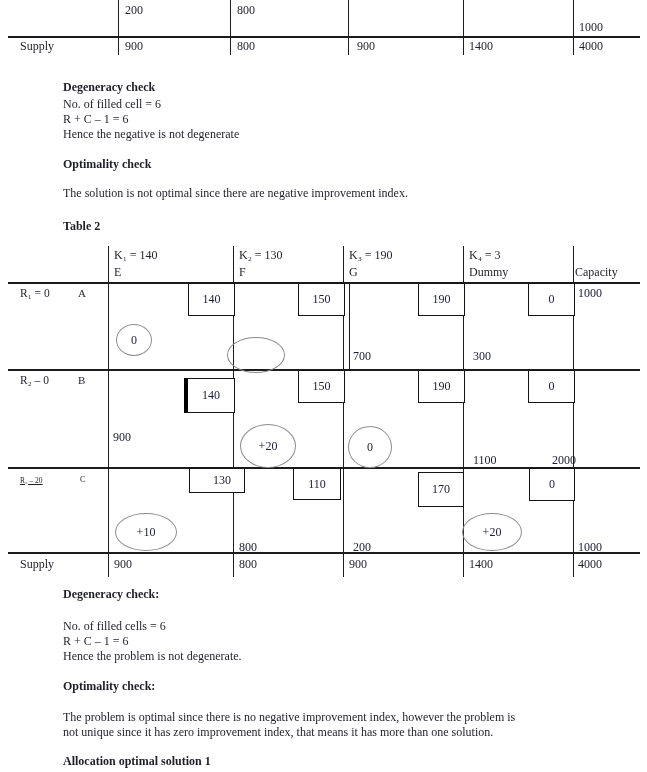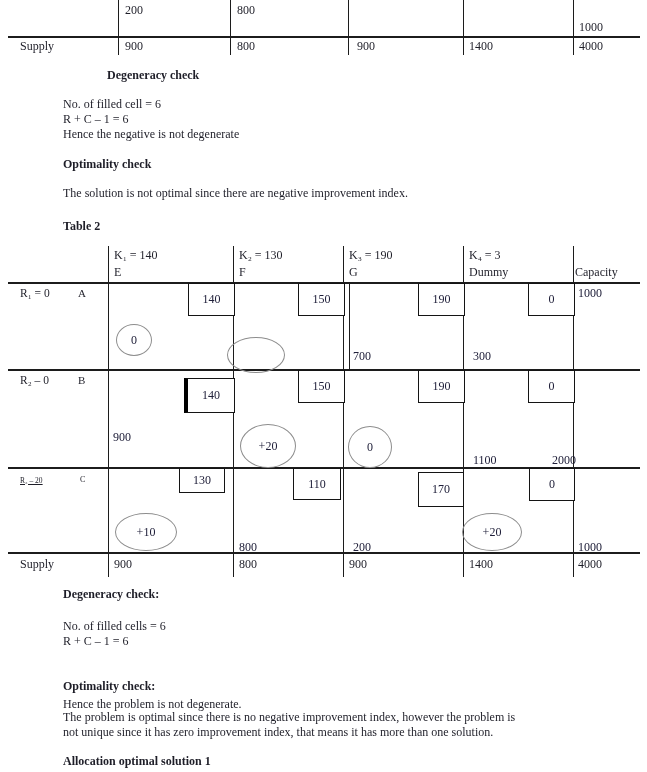--- a/index.html
+++ b/index.html
@@ -46,21 +46,21 @@
     <div class="t" style="left:571px;top:20px;">1000</div>
 
     <div class="t" style="left:12px;top:39px;">Supply</div>
     <div class="t" style="left:117px;top:39px;">900</div>
     <div class="t" style="left:229px;top:39px;">800</div>
     <div class="t" style="left:349px;top:39px;">900</div>
     <div class="t" style="left:461px;top:39px;">1400</div>
     <div class="t" style="left:571px;top:39px;">4000</div>
   </div>
 
-  <div class="t b" style="left:63px;top:68px;margin-left:44px;">Degeneracy check</div>
+  <div class="t b" style="left:63px;top:80px;">Degeneracy check</div>
   <div class="t" style="left:63px;top:97px;">No. of filled cell = 6</div>
   <div class="t" style="left:63px;top:112px;">R + C – 1 = 6</div>
   <div class="t" style="left:63px;top:127px;">Hence the negative is not degenerate</div>
   <div class="t b" style="left:63px;top:157px;">Optimality check</div>
   <div class="t" style="left:63px;top:186px;">The solution is not optimal since there are negative improvement index.</div>
   <div class="t b" style="left:63px;top:219px;">Table 2</div>
 
   <div class="tblwrap" style="left:8px;top:246px;width:632px;height:331px;">
 
     <div class="vl" style="left:100px;top:0;height:331px;"></div>
@@ -115,21 +115,21 @@
     <div class="circ" style="left:340px;top:180px;width:42px;height:40px;">0</div>
 
     <div class="box" style="left:520px;top:124px;width:45px;height:31px;">0</div>
     <div class="alloc" style="left:465px;top:207px;">1100</div>
 
     <div class="alloc" style="left:544px;top:207px;">2000</div>
 
     <div class="t sm" style="left:12px;top:228px;text-decoration:underline;">R₃ – 20</div>
     <div class="t" style="left:72px;top:227px;font-size:8px;">C</div>
 
-    <div class="box" style="left:171px;top:222px;width:44px;height:23px;">130</div>
+    <div class="box" style="left:181px;top:222px;width:44px;height:23px;padding-left:10px;">130</div>
     <div class="circ" style="left:107px;top:267px;width:60px;height:36px;">+10</div>
 
     <div class="box" style="left:285px;top:222px;width:46px;height:30px;text-align:right;">110</div>
     <div class="alloc" style="left:231px;top:294px;">800</div>
 
     <div class="box" style="left:410px;top:226px;width:44px;height:33px;">170</div>
     <div class="alloc" style="left:345px;top:294px;">200</div>
 
     <div class="box" style="left:521px;top:222px;width:44px;height:31px;">0</div>
     <div class="circ" style="left:454px;top:267px;width:58px;height:36px;">+20</div>
@@ -140,19 +140,19 @@
     <div class="t" style="left:106px;top:311px;">900</div>
     <div class="t" style="left:231px;top:311px;">800</div>
     <div class="t" style="left:341px;top:311px;">900</div>
     <div class="t" style="left:461px;top:311px;">1400</div>
     <div class="t" style="left:570px;top:311px;">4000</div>
   </div>
 
   <div class="t b" style="left:63px;top:587px;">Degeneracy check:</div>
   <div class="t" style="left:63px;top:619px;">No. of filled cells = 6</div>
   <div class="t" style="left:63px;top:634px;">R + C – 1 = 6</div>
-  <div class="t" style="left:63px;top:649px;margin-top:48px;">Hence the problem is not degenerate.</div>
+  <div class="t" style="left:63px;top:649px;">Hence the problem is not degenerate.</div>
   <div class="t b" style="left:63px;top:679px;">Optimality check:</div>
   <div class="t" style="left:63px;top:725px;">not unique since it has zero improvement index, that means it has more than one solution.</div>
   <div class="t" style="left:63px;top:710px;">The problem is optimal since there is no negative improvement index, however the problem is</div>
   <div class="t b" style="left:63px;top:754px;">Allocation optimal solution 1</div>
 
 </div>
 
 </body></html>

